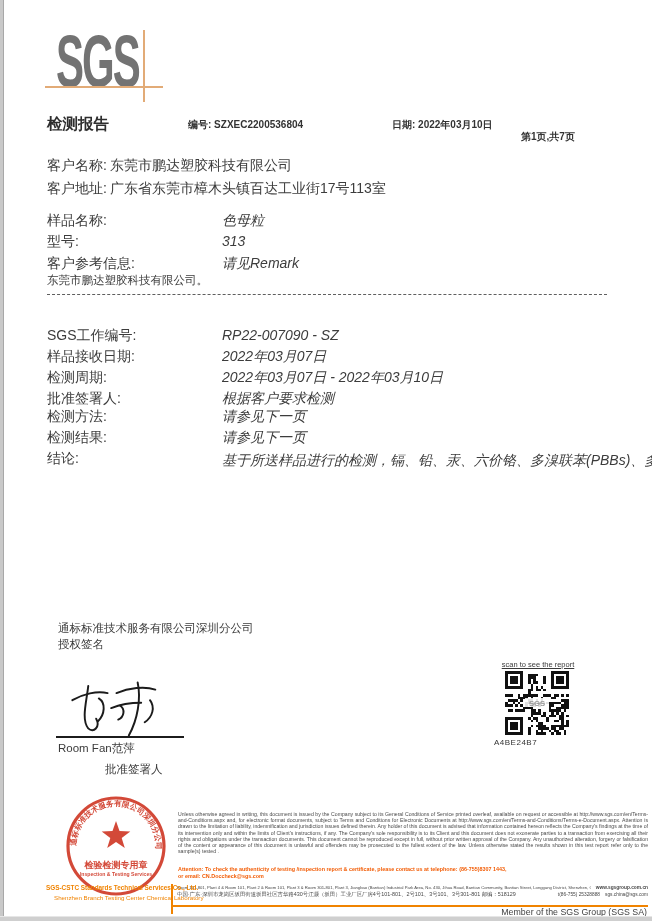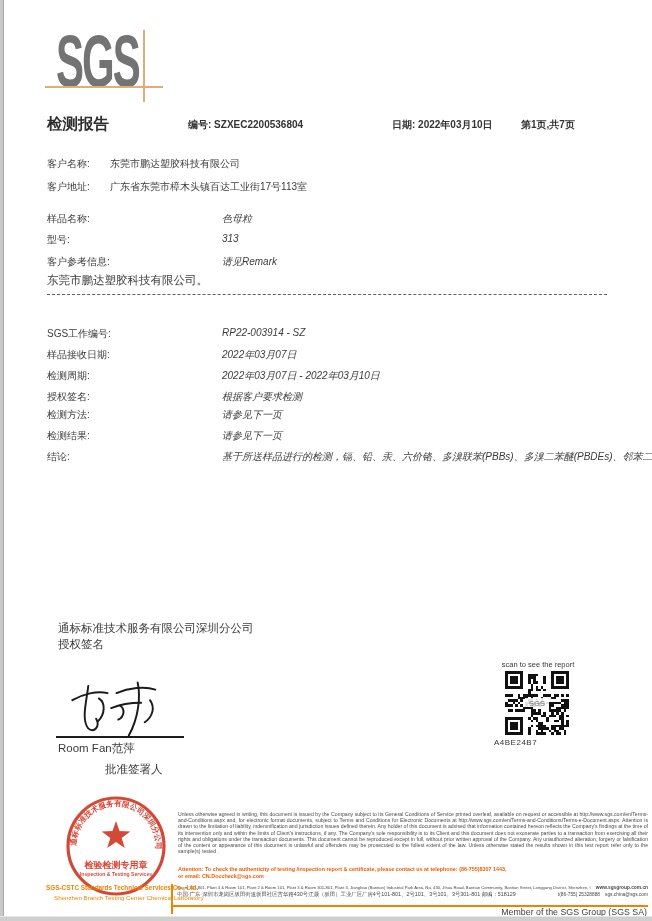--- a/index.html
+++ b/index.html
@@ -12,42 +12,42 @@
   .logo{position:absolute;left:56px;top:26px;font-size:42px;font-weight:bold;color:#737373;
         letter-spacing:-2px;line-height:42px;transform:scaleY(1.75);transform-origin:top left;}
   .logo-hline{position:absolute;left:45px;top:86px;width:118px;height:2px;background:#e2ab77;}
   .logo-vline{position:absolute;left:143px;top:30px;width:2px;height:72px;background:#e2ab77;}
 
   
   .title{position:absolute;left:47px;top:114px;font-size:15.5px;font-weight:bold;color:#2e2e2e;}
   .hmeta{position:absolute;top:118px;font-size:10px;font-weight:600;color:#333;white-space:nowrap;}
   .m-number{left:188px;}
   .m-date{left:392px;}
-  .m-page{left:521px;}
-
-  
-  .r{position:absolute;left:47px;font-size:10px;white-space:nowrap;color:#3c3c3c;}
+  .m-page{left:521px;margin-top:12px;}
+
+  
+  .r{position:absolute;left:47px;font-size:14px;white-space:nowrap;color:#3c3c3c;}
   .r .v{position:absolute;top:0;white-space:nowrap;}
   .v1{left:63px;}
   .v2{left:175px;font-style:italic;}
   .vpara{white-space:normal;width:388px;line-height:1.45;}
   .note{position:absolute;left:47px;font-size:11.5px;color:#3c3c3c;}
   .dashline{position:absolute;left:47px;top:294px;width:560px;border-top:1.6px dashed #5f5f5f;}
 
   
   .sig-company{position:absolute;left:58px;top:621px;font-size:11.5px;}
   .sig-auth{position:absolute;left:58px;top:637px;font-size:11.5px;}
   .sig-hand{position:absolute;left:55px;top:679px;}
   .sig-hand path{stroke:#1b1b1b;stroke-width:2.2;fill:none;stroke-linecap:round;}
   .sig-line{position:absolute;left:56px;top:736px;width:128px;height:2px;background:#1c1c1c;}
   .sig-name{position:absolute;left:58px;top:741px;font-size:11.5px;}
   .sig-title{position:absolute;left:58px;top:762px;font-size:11.5px;margin-left:47px;}
 
   
-  .qr-caption{position:absolute;left:494px;top:660px;width:88px;text-align:center;font-size:7.5px;color:#3a3a3a;}
+  .qr-caption{position:absolute;left:494px;top:660px;width:88px;text-align:center;font-size:7.5px;color:#3a3a3a;text-decoration:underline;}
   .qr-svg{position:absolute;left:505px;top:671px;width:64px;height:64px;}
   .qr-code-text{position:absolute;left:494px;top:738px;width:88px;text-align:left;font-size:8px;letter-spacing:.5px;color:#333;}
 
   
   .stamp{position:absolute;left:64px;top:795px;width:104px;height:102px;opacity:.92;}
   .stamp .ring{stroke:#d03a28;stroke-width:3.2;fill:none;}
   .stamp .star{fill:#d03a28;}
   .stamp text{fill:#d03a28;font-family:"Liberation Sans","DejaVu Sans",sans-serif;}
   .ringtext{font-size:7.6px;font-weight:bold;}
   .stamp-center{font-size:9px;font-weight:bold;text-anchor:middle;}
@@ -109,32 +109,32 @@
   <div class="r" style="top:255px">
     <span>客户参考信息:</span>
     <span class="v v2">请见Remark</span>
   </div>
   <div class="note" style="top:273px">东莞市鹏达塑胶科技有限公司。</div>
 
   <div class="dashline"></div>
 
   <div class="r" style="top:327px">
     <span>SGS工作编号:</span>
-    <span class="v v2">RP22-003914 - SZ</span>
+    <span class="v v2">RP22-007090 - SZ</span>
   </div>
   <div class="r" style="top:348px">
     <span>样品接收日期:</span>
     <span class="v v2">2022年03月07日</span>
   </div>
   <div class="r" style="top:369px">
     <span>检测周期:</span>
     <span class="v v2">2022年03月07日 - 2022年03月10日</span>
   </div>
   <div class="r" style="top:390px">
-    <span>授权签名:</span>
+    <span>批准签署人:</span>
     <span class="v v2">根据客户要求检测</span>
   </div>
   <div class="r" style="top:408px">
     <span>检测方法:</span>
     <span class="v v2">请参见下一页</span>
   </div>
   <div class="r" style="top:429px">
     <span>检测结果:</span>
     <span class="v v2">请参见下一页</span>
   </div>

